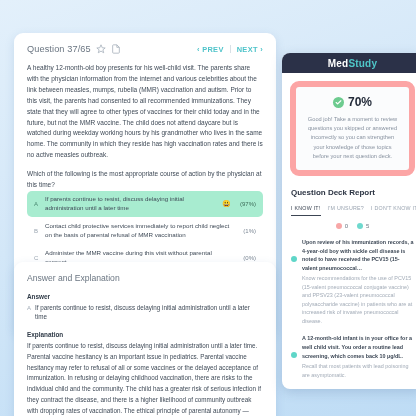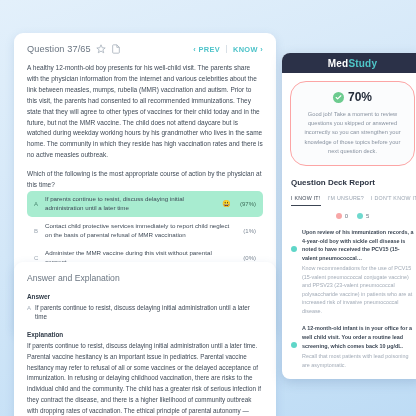--- a/index.html
+++ b/index.html
@@ -148,22 +148,22 @@
     align-items: center;
     justify-content: center;
   }
   .ms-logo { font-size: 10px; font-weight: bold; letter-spacing: .2px; }
   .ms-logo .med { color: #ffffff; }
   .ms-logo .study { color: #4fc7c9; }
 
   .score-box {
     margin: 8px 8px 0 8px;
     background: #fbfcfd;
-    border: 1px solid #fca5a5;
-    border-radius: 16px;
+    border: 6px solid #fca5a5;
+    border-radius: 9px;
     padding: 8px 9px 9px 9px;
     text-align: center;
   }
   .score-row {
     display: flex; align-items: center; justify-content: center; gap: 4px;
     margin-bottom: 6px;
   }
   .check-circle {
     width: 11px; height: 11px; border-radius: 50%;
     background: #6dcb8f;
@@ -242,21 +242,21 @@
       <span class="icon-note">
         <svg viewBox="0 0 24 24" fill="none" stroke="currentColor" stroke-width="2">
           <path d="M14 2H6a2 2 0 0 0-2 2v16a2 2 0 0 0 2 2h12a2 2 0 0 0 2-2V8z"></path>
           <polyline points="14 2 14 8 20 8"></polyline>
         </svg>
       </span>
     </div>
     <div class="q-nav">
       <span>‹ PREV</span>
       <span class="divider"></span>
-      <span>KNOW ›</span>
+      <span>NEXT ›</span>
     </div>
   </div>
 
   <div class="stem">
     <p>A healthy 12-month-old boy presents for his well-child visit. The parents share with the physician information from the internet and various celebrities about the link between measles, mumps, rubella (MMR) vaccination and autism. Prior to this visit, the parents had consented to all recommended immunizations. They state that they will agree to other types of vaccines for their child today and in the future, but not the MMR vaccine. The child does not attend daycare but is watched during weekday working hours by his grandmother who lives in the same home. The community in which they reside has high vaccination rates and there is no active measles outbreak.</p>
     <p class="lead-in">Which of the following is the most appropriate course of action by the physician at this time?</p>
   </div>
 
   <div class="options">
 

